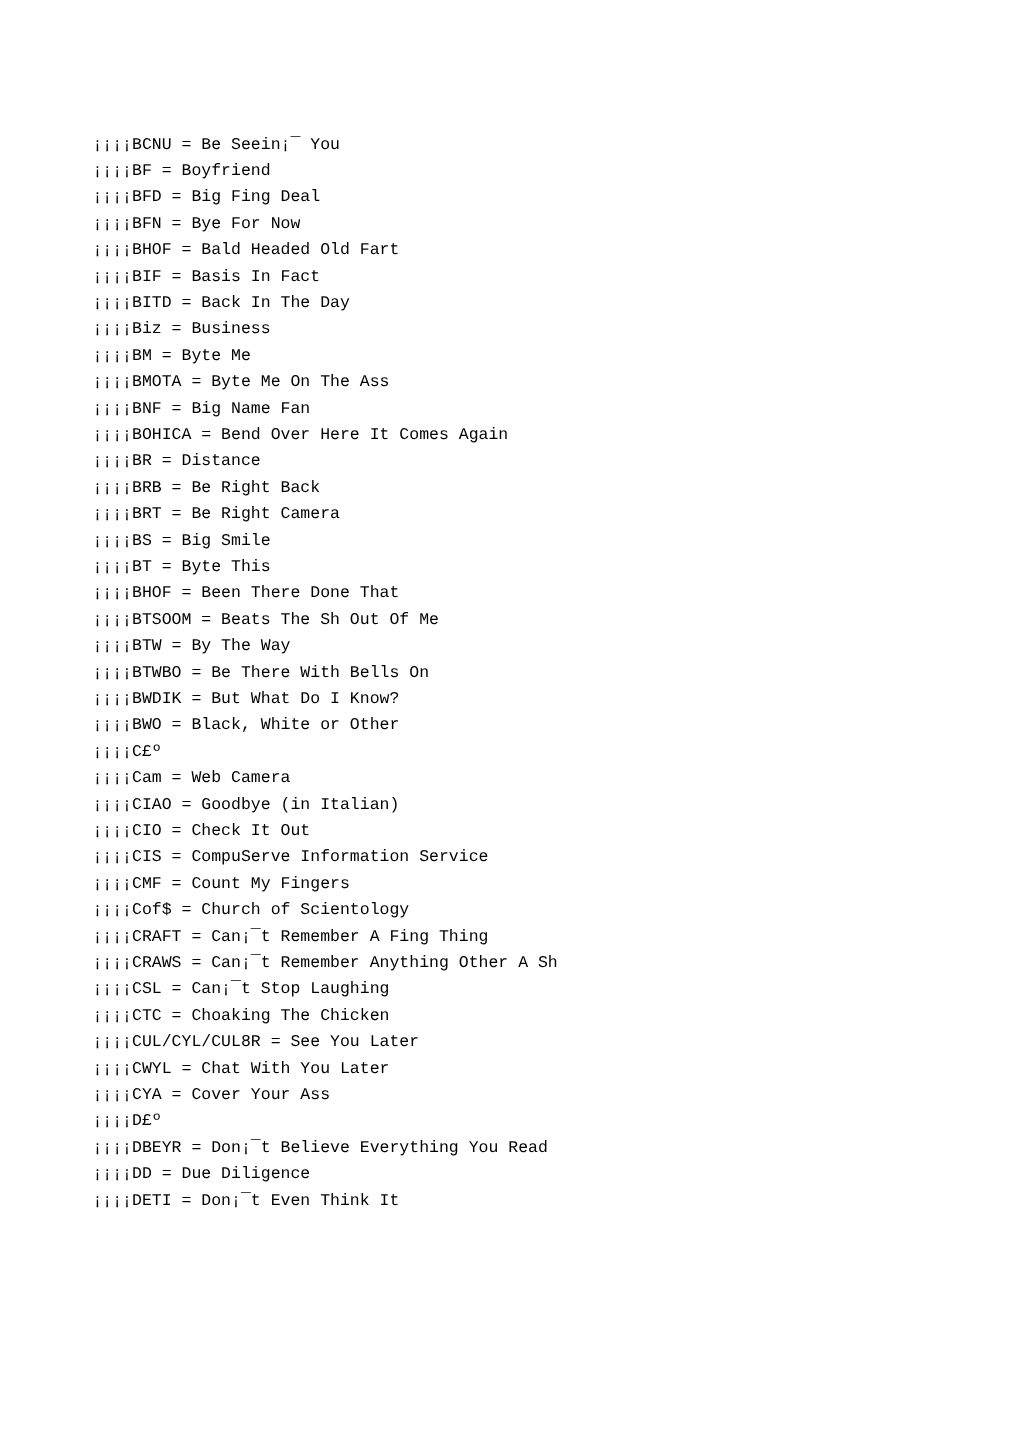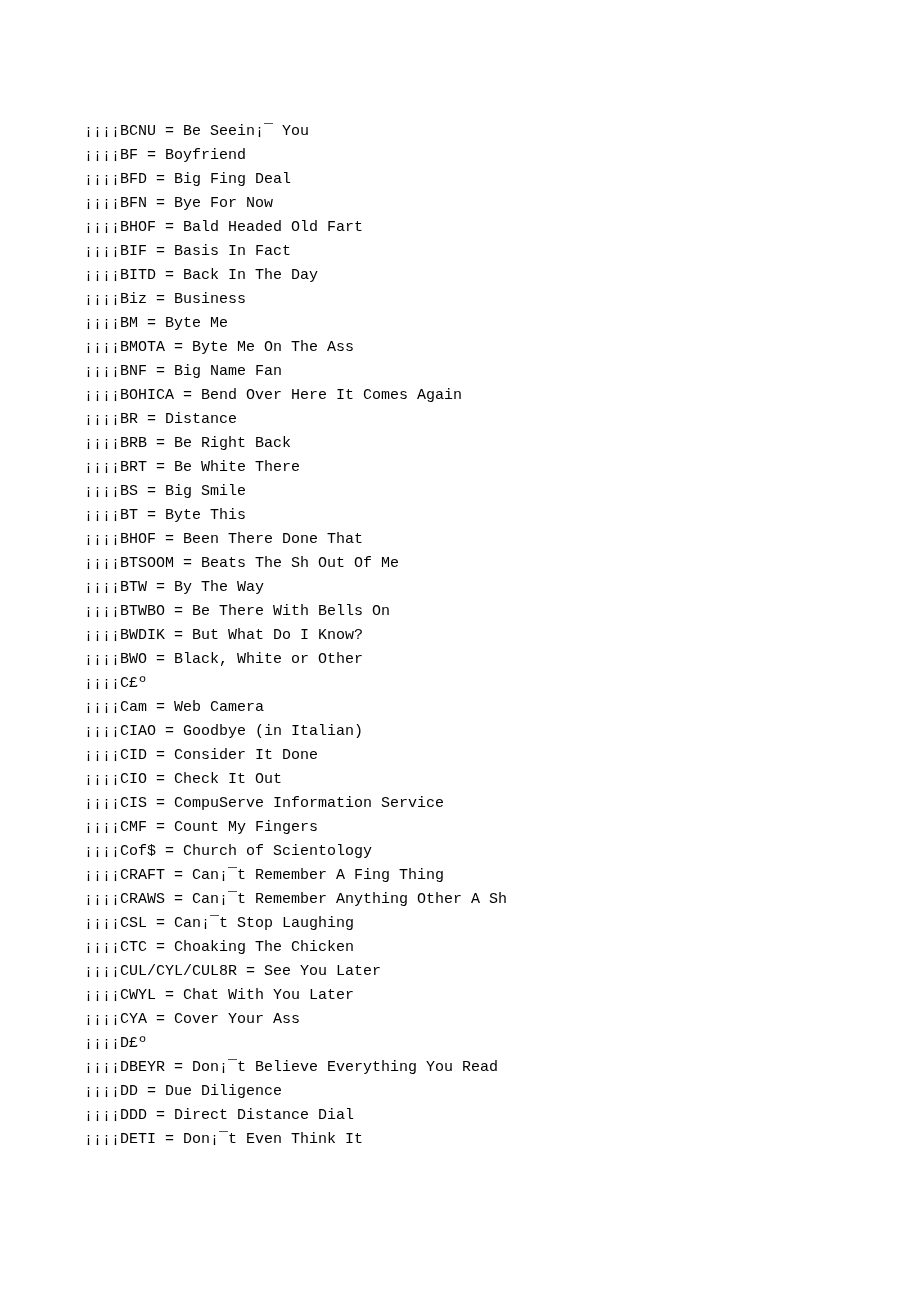--- a/index.html
+++ b/index.html
@@ -31,42 +31,40 @@
     <div class="line">¡¡¡¡BHOF = Bald Headed Old Fart</div>
     <div class="line">¡¡¡¡BIF = Basis In Fact</div>
     <div class="line">¡¡¡¡BITD = Back In The Day</div>
     <div class="line">¡¡¡¡Biz = Business</div>
     <div class="line">¡¡¡¡BM = Byte Me</div>
     <div class="line">¡¡¡¡BMOTA = Byte Me On The Ass</div>
     <div class="line">¡¡¡¡BNF = Big Name Fan</div>
     <div class="line">¡¡¡¡BOHICA = Bend Over Here It Comes Again</div>
     <div class="line">¡¡¡¡BR = Distance</div>
     <div class="line">¡¡¡¡BRB = Be Right Back</div>
-    <div class="line">¡¡¡¡BRT = Be White There</div>
+    <div class="line">¡¡¡¡BRT = Be Right Camera</div>
     <div class="line">¡¡¡¡BS = Big Smile</div>
     <div class="line">¡¡¡¡BT = Byte This</div>
     <div class="line">¡¡¡¡BHOF = Been There Done That</div>
     <div class="line">¡¡¡¡BTSOOM = Beats The Sh Out Of Me</div>
     <div class="line">¡¡¡¡BTW = By The Way</div>
     <div class="line">¡¡¡¡BTWBO = Be There With Bells On</div>
     <div class="line">¡¡¡¡BWDIK = But What Do I Know?</div>
     <div class="line">¡¡¡¡BWO = Black, White or Other</div>
     <div class="line">¡¡¡¡C£º</div>
     <div class="line">¡¡¡¡Cam = Web Camera</div>
     <div class="line">¡¡¡¡CIAO = Goodbye (in Italian)</div>
-    <div class="line">¡¡¡¡CID = Consider It Done</div>
     <div class="line">¡¡¡¡CIO = Check It Out</div>
     <div class="line">¡¡¡¡CIS = CompuServe Information Service</div>
     <div class="line">¡¡¡¡CMF = Count My Fingers</div>
     <div class="line">¡¡¡¡Cof$ = Church of Scientology</div>
     <div class="line">¡¡¡¡CRAFT = Can¡¯t Remember A Fing Thing</div>
     <div class="line">¡¡¡¡CRAWS = Can¡¯t Remember Anything Other A Sh</div>
     <div class="line">¡¡¡¡CSL = Can¡¯t Stop Laughing</div>
     <div class="line">¡¡¡¡CTC = Choaking The Chicken</div>
     <div class="line">¡¡¡¡CUL/CYL/CUL8R = See You Later</div>
     <div class="line">¡¡¡¡CWYL = Chat With You Later</div>
     <div class="line">¡¡¡¡CYA = Cover Your Ass</div>
     <div class="line">¡¡¡¡D£º</div>
     <div class="line">¡¡¡¡DBEYR = Don¡¯t Believe Everything You Read</div>
     <div class="line">¡¡¡¡DD = Due Diligence</div>
-    <div class="line">¡¡¡¡DDD = Direct Distance Dial</div>
     <div class="line">¡¡¡¡DETI = Don¡¯t Even Think It</div>
   </div>
 
 </body></html>

